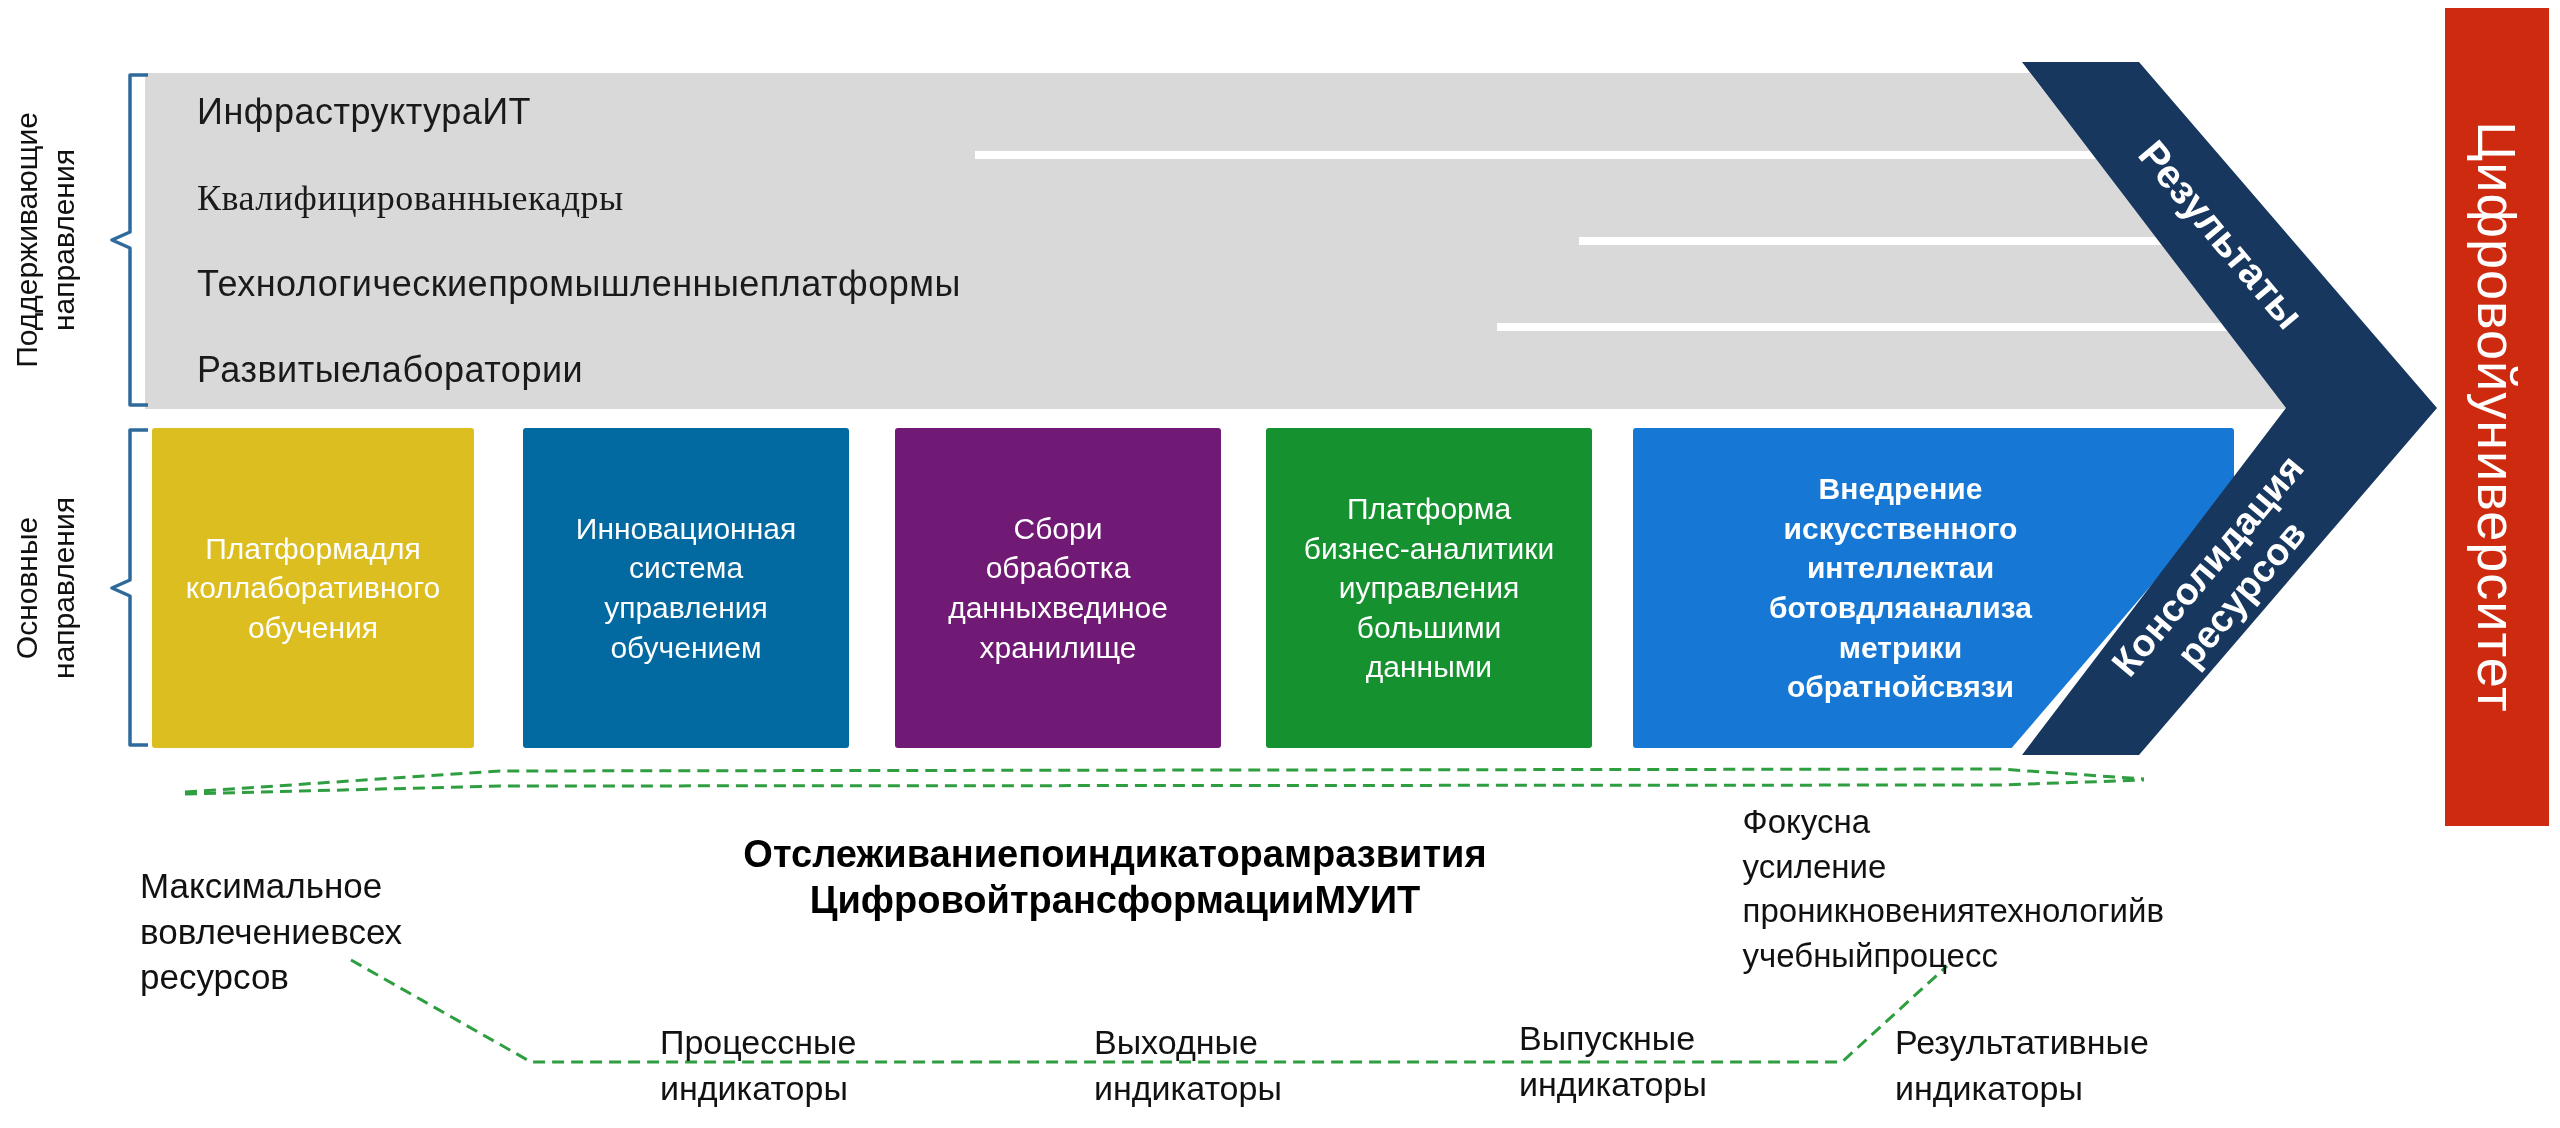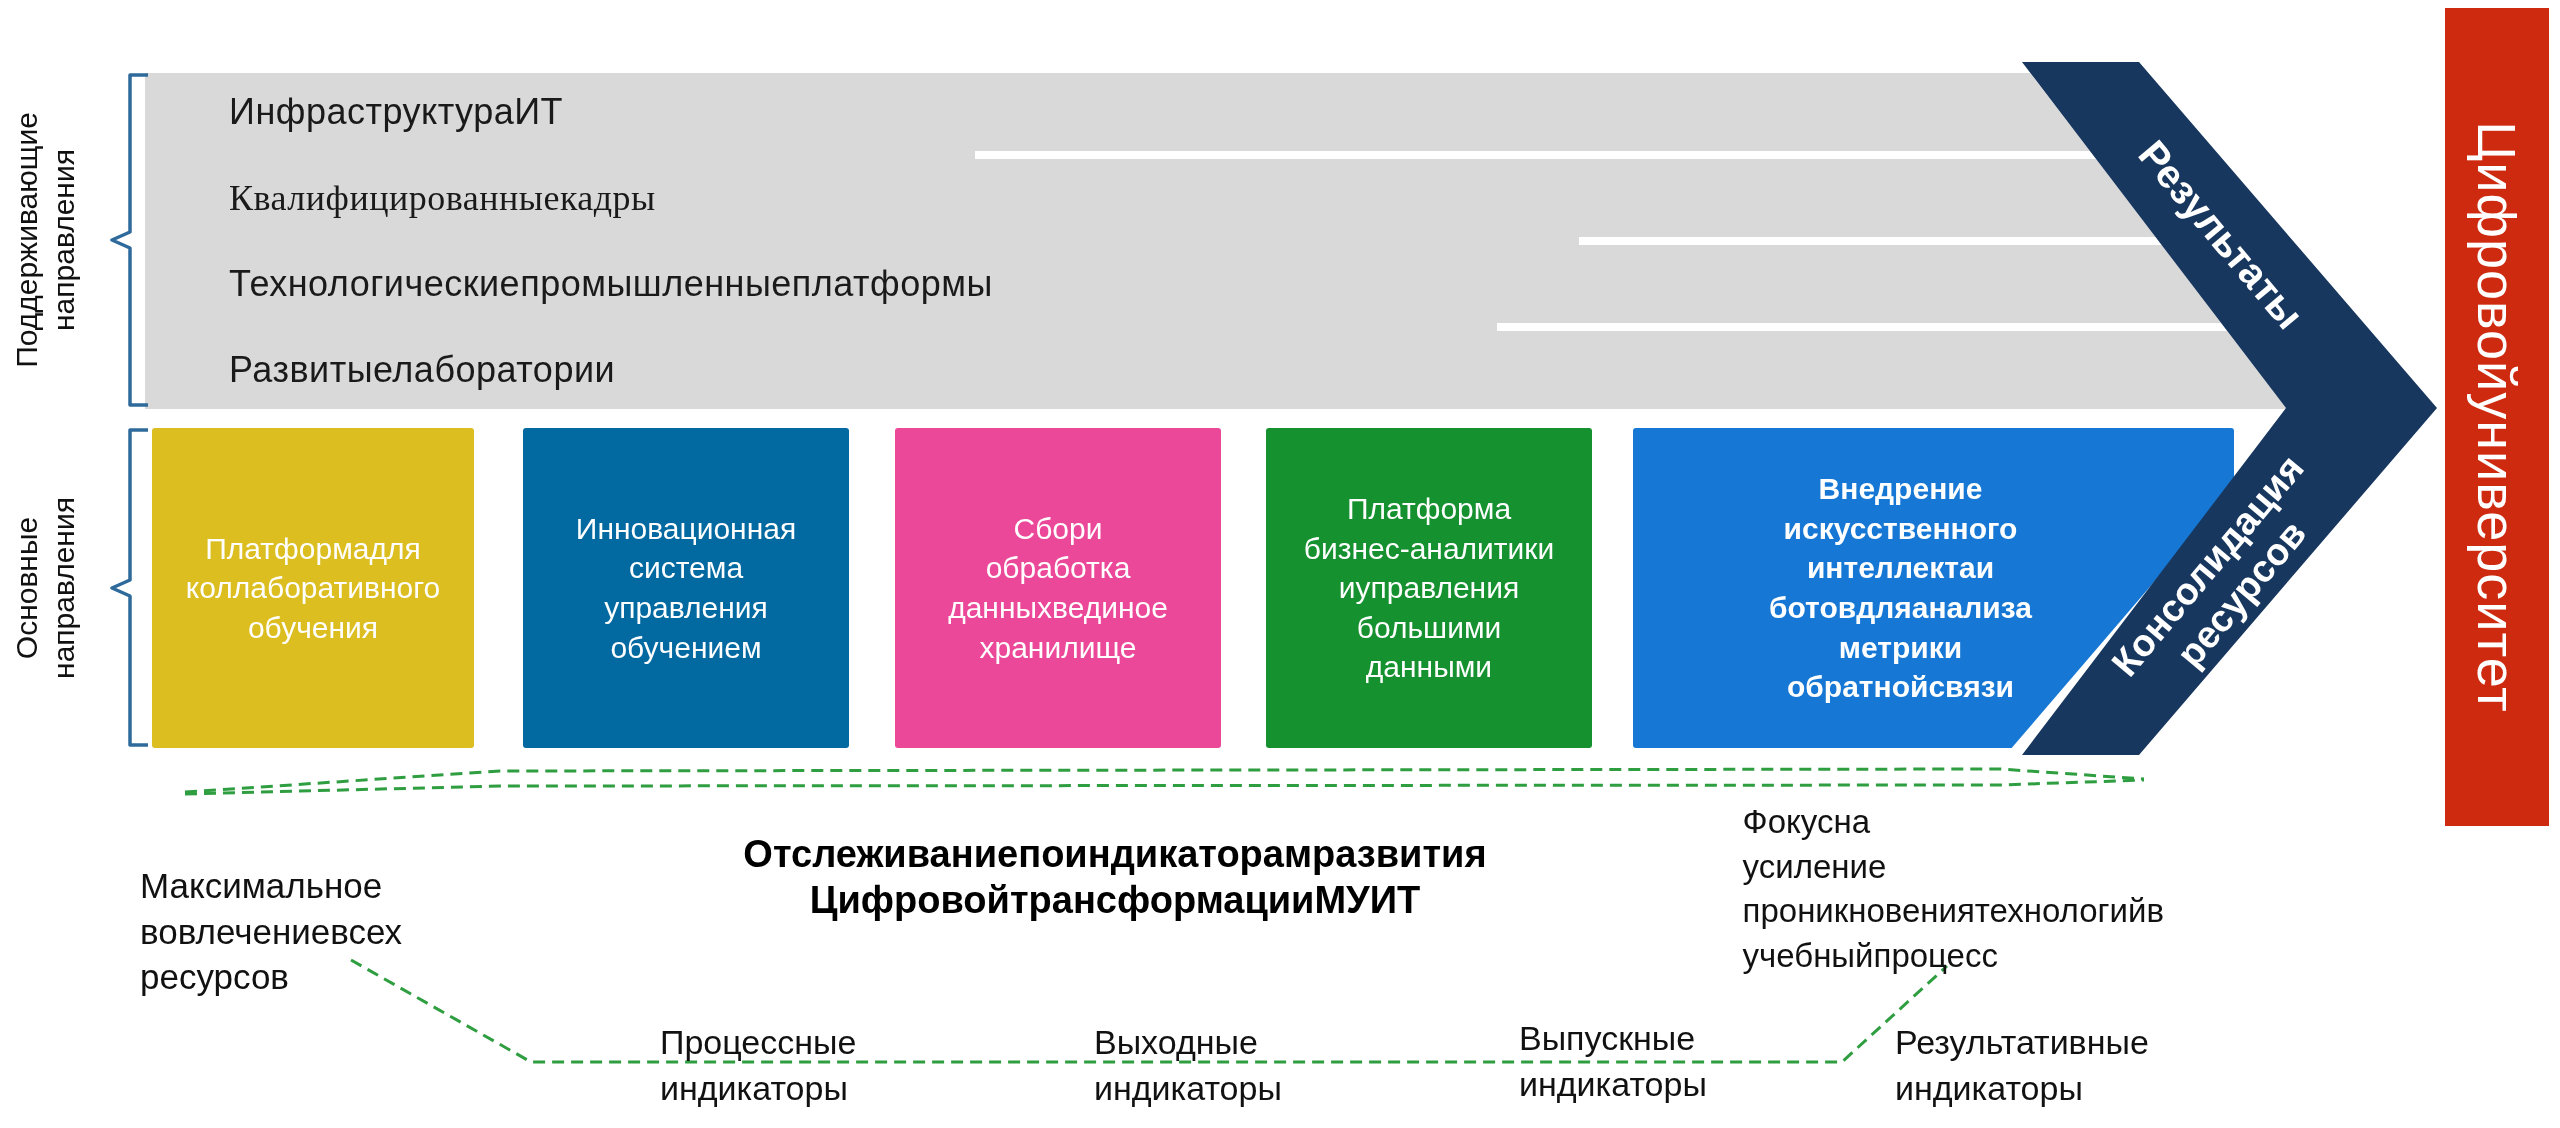--- a/index.html
+++ b/index.html
@@ -11,41 +11,41 @@
   
   .side-label{
     position:absolute;transform:translate(-50%,-50%) rotate(-90deg);
     font-size:30px;line-height:1.22;text-align:center;color:#111;white-space:pre-line;
   }
   .side-label.support{left:46px;top:240px;}
   .side-label.main{left:46px;top:588px;}
   
   .gbar{
     position:absolute;left:145px;height:78px;background:#d9d9d9;
-    font-size:36px;line-height:78px;padding-left:84px;box-sizing:border-box;
+    font-size:36px;line-height:78px;padding-left:52px;box-sizing:border-box;
     letter-spacing:0.5px;color:#1a1a1a;
   }
   .gbar1{top:73px;width:1945px;clip-path:polygon(0 0,1885px 0,1945px 100%,0 100%);}
   .gbar2{top:159px;width:2011px;clip-path:polygon(0 0,1951px 0,2011px 100%,0 100%);font-family:Liberation Serif, serif;}
   .gbar3{top:245px;width:2076px;clip-path:polygon(0 0,2017px 0,2076px 100%,0 100%);}
   .gbar4{top:331px;width:2142px;clip-path:polygon(0 0,2082px 0,2142px 100%,0 100%);}
   .gpatch{position:absolute;left:145px;height:12px;background:#d9d9d9;}
   .gp1{top:149px;width:830px;}
   .gp2{top:235px;width:1434px;}
   .gp3{top:321px;width:1352px;}
   
   .box{
     position:absolute;top:428px;height:320px;border-radius:3px;
     display:flex;flex-direction:column;align-items:center;justify-content:center;
     color:#ffffff;font-size:30px;line-height:1.32;text-align:center;white-space:pre-line;
     box-sizing:border-box;padding:10px 14px;
   }
   .box.b1{left:152px;width:322px;background:#dcbe21;}
   .box.b2{left:523px;width:326px;background:#0369a1;}
-  .box.b3{left:895px;width:326px;background:#ec4899;}
+  .box.b3{left:895px;width:326px;background:#701a75;}
   .box.b4{left:1266px;width:326px;background:#16912f;}
   .box.b5{left:1633px;width:601px;background:#1678d4;padding-right:80px;
     clip-path:polygon(0 0,100% 0,100% 19%,63% 100%,0 100%);font-weight:bold;}
   
   .chev-svg{position:absolute;left:0;top:0;pointer-events:none;}
   .chev-text{
     position:absolute;color:#ffffff;font-weight:bold;text-align:center;white-space:pre-line;
   }
   .chev-top{left:2221px;top:235px;transform:translate(-50%,-50%) rotate(50deg);font-size:40px;}
   .chev-bottom{left:2225px;top:580px;transform:translate(-50%,-50%) rotate(-50deg);font-size:38px;line-height:1.15;}

